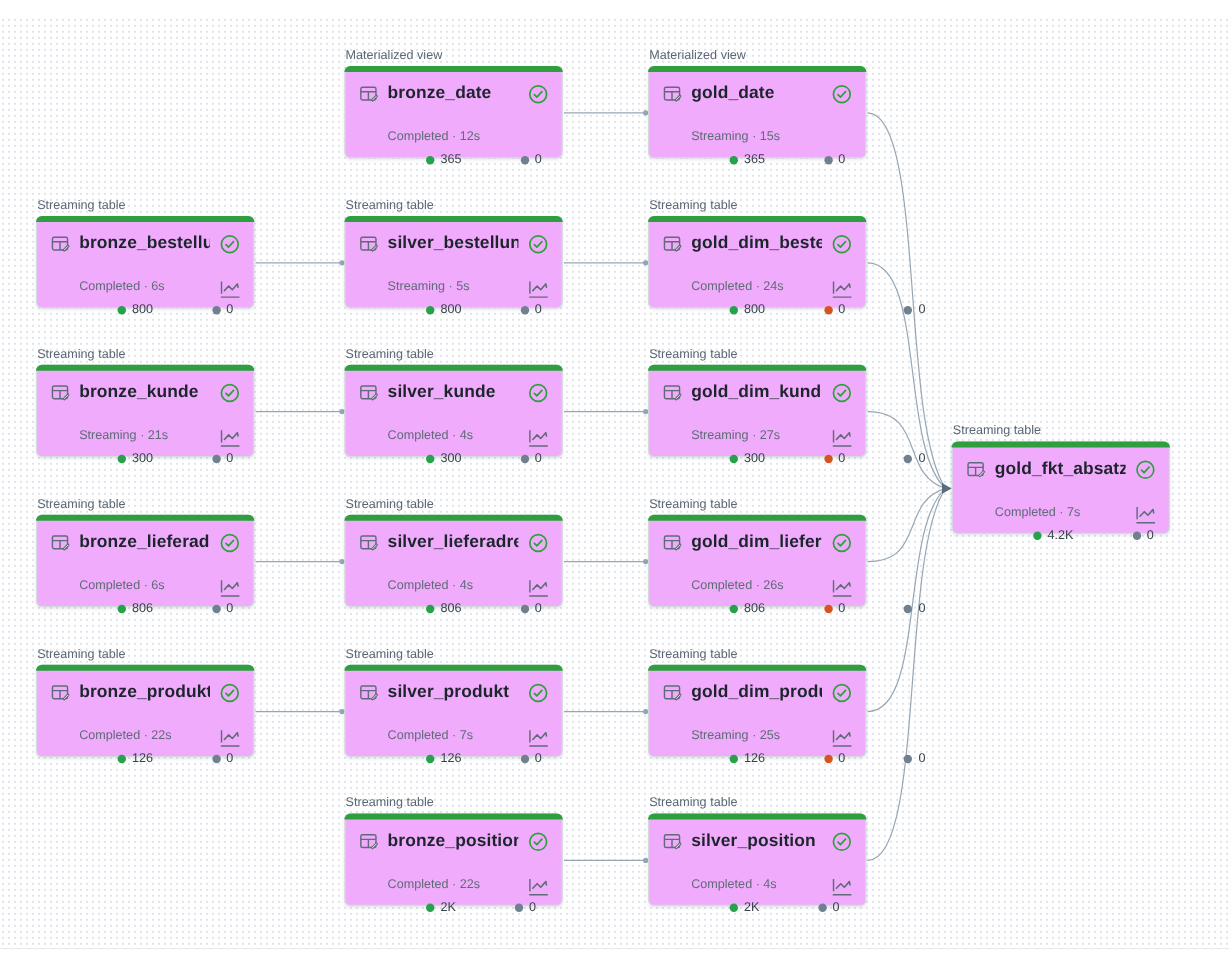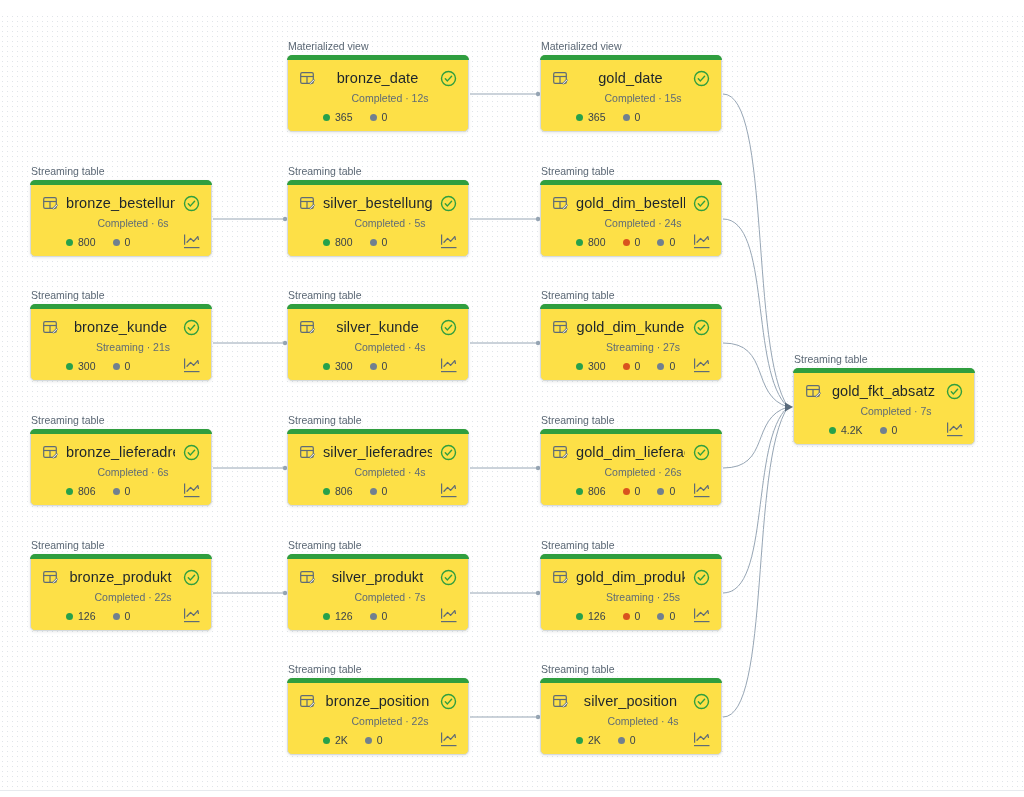--- a/index.html
+++ b/index.html
@@ -14,45 +14,44 @@
     background-color:#ffffff;
     background-image:radial-gradient(#e0e4e9 0.9px, transparent 0.9px);
     background-size:5px 5px;
     border-bottom:1px solid #e7eaee;
     z-index:0;
   }
   #edges-layer{position:absolute;left:0;top:0;width:1024px;height:797px;z-index:1;}
   #nodes-layer{position:absolute;left:0;top:0;width:1024px;height:797px;z-index:2;}
   .node{
     position:absolute;width:182px;height:77px;box-sizing:border-box;
-    background:#fde047;border:1px solid #d5dade;border-radius:5px;
+    background:#f0abfc;border:1px solid #d5dade;border-radius:5px;
     box-shadow:0 1px 3px rgba(30,45,60,.10);
     cursor:pointer;
-    text-align:center;
   }
   .node-top-bar{
     height:5px;margin:-1px -1px 0 -1px;border-radius:5px 5px 0 0;
     background:#2f9e3f;
   }
   .node-type-label{
     position:absolute;top:-16px;left:0;
     font-size:10.5px;color:#5a6774;white-space:nowrap;
   }
   .node-body{padding:8px 11px 7px 11px;}
   .node-row1{display:flex;align-items:center;gap:8px;height:20px;}
   .node-title{
-    flex:1;font-size:14.5px;font-weight:400;color:#1d252c;
+    flex:1;font-size:14.5px;font-weight:700;color:#1d252c;
     white-space:nowrap;overflow:hidden;letter-spacing:.1px;
   }
-  .node-status{margin:4px 0 0 24px;font-size:10.5px;color:#5f6b76;}
+  .node-status{margin:20px 0 0 24px;font-size:10.5px;color:#5f6b76;}
   .node-metrics{
     margin:7px 0 0 24px;display:flex;align-items:center;gap:17px;
     font-size:10.5px;color:#39424b;
   }
-  .metric{display:flex;align-items:center;gap:5px;}
+  .metric{display:flex;align-items:center;gap:5px;margin-left:32px;}
   .dot{width:7px;height:7px;border-radius:50%;display:inline-block;}
   .dot-green{background:#27a14b;}
   .dot-red{background:#d9531e;}
   .dot-gray{background:#71808f;}
   .chart-btn{
     position:absolute;right:10px;bottom:7px;width:18px;height:15px;
     display:flex;align-items:flex-end;cursor:pointer;
   }
   .icon-table{flex:0 0 16px;}
   .icon-check{flex:0 0 17px;}
@@ -134,21 +133,21 @@
           <line x1="1.7" y1="6.5" x2="14.3" y2="6.5" stroke="#5f6b76" stroke-width="1.2"></line>
           <line x1="8" y1="6.5" x2="8" y2="13.3" stroke="#5f6b76" stroke-width="1.2"></line>
           <path d="M10.5 13.3 L14.6 9.2 L15.6 10.2 L11.5 14.3 Z" fill="#ffffff" stroke="#5f6b76" stroke-width="0.9"></path>
         </svg>
         <div class="node-title">gold_date</div>
         <svg class="icon-check" width="17" height="17" viewBox="0 0 17 17" fill="none">
           <circle cx="8.5" cy="8.5" r="7" stroke="#2f9e3f" stroke-width="1.4"></circle>
           <path d="M5.3 8.8 L7.4 10.9 L11.6 6.3" stroke="#2f9e3f" stroke-width="1.4" stroke-linecap="round" stroke-linejoin="round"></path>
         </svg>
       </div>
-      <div class="node-status">Completed · 15s</div>
+      <div class="node-status">Streaming · 15s</div>
       <div class="node-metrics">
           <span class="metric">
             <span class="dot dot-green"></span>
             <span>365</span>
           </span>
           <span class="metric">
             <span class="dot dot-gray"></span>
             <span>0</span>
           </span>
         </div>
@@ -203,21 +202,21 @@
           <line x1="1.7" y1="6.5" x2="14.3" y2="6.5" stroke="#5f6b76" stroke-width="1.2"></line>
           <line x1="8" y1="6.5" x2="8" y2="13.3" stroke="#5f6b76" stroke-width="1.2"></line>
           <path d="M10.5 13.3 L14.6 9.2 L15.6 10.2 L11.5 14.3 Z" fill="#ffffff" stroke="#5f6b76" stroke-width="0.9"></path>
         </svg>
         <div class="node-title">silver_bestellung</div>
         <svg class="icon-check" width="17" height="17" viewBox="0 0 17 17" fill="none">
           <circle cx="8.5" cy="8.5" r="7" stroke="#2f9e3f" stroke-width="1.4"></circle>
           <path d="M5.3 8.8 L7.4 10.9 L11.6 6.3" stroke="#2f9e3f" stroke-width="1.4" stroke-linecap="round" stroke-linejoin="round"></path>
         </svg>
       </div>
-      <div class="node-status">Completed · 5s</div>
+      <div class="node-status">Streaming · 5s</div>
       <div class="node-metrics">
           <span class="metric">
             <span class="dot dot-green"></span>
             <span>800</span>
           </span>
           <span class="metric">
             <span class="dot dot-gray"></span>
             <span>0</span>
           </span>
         </div>

